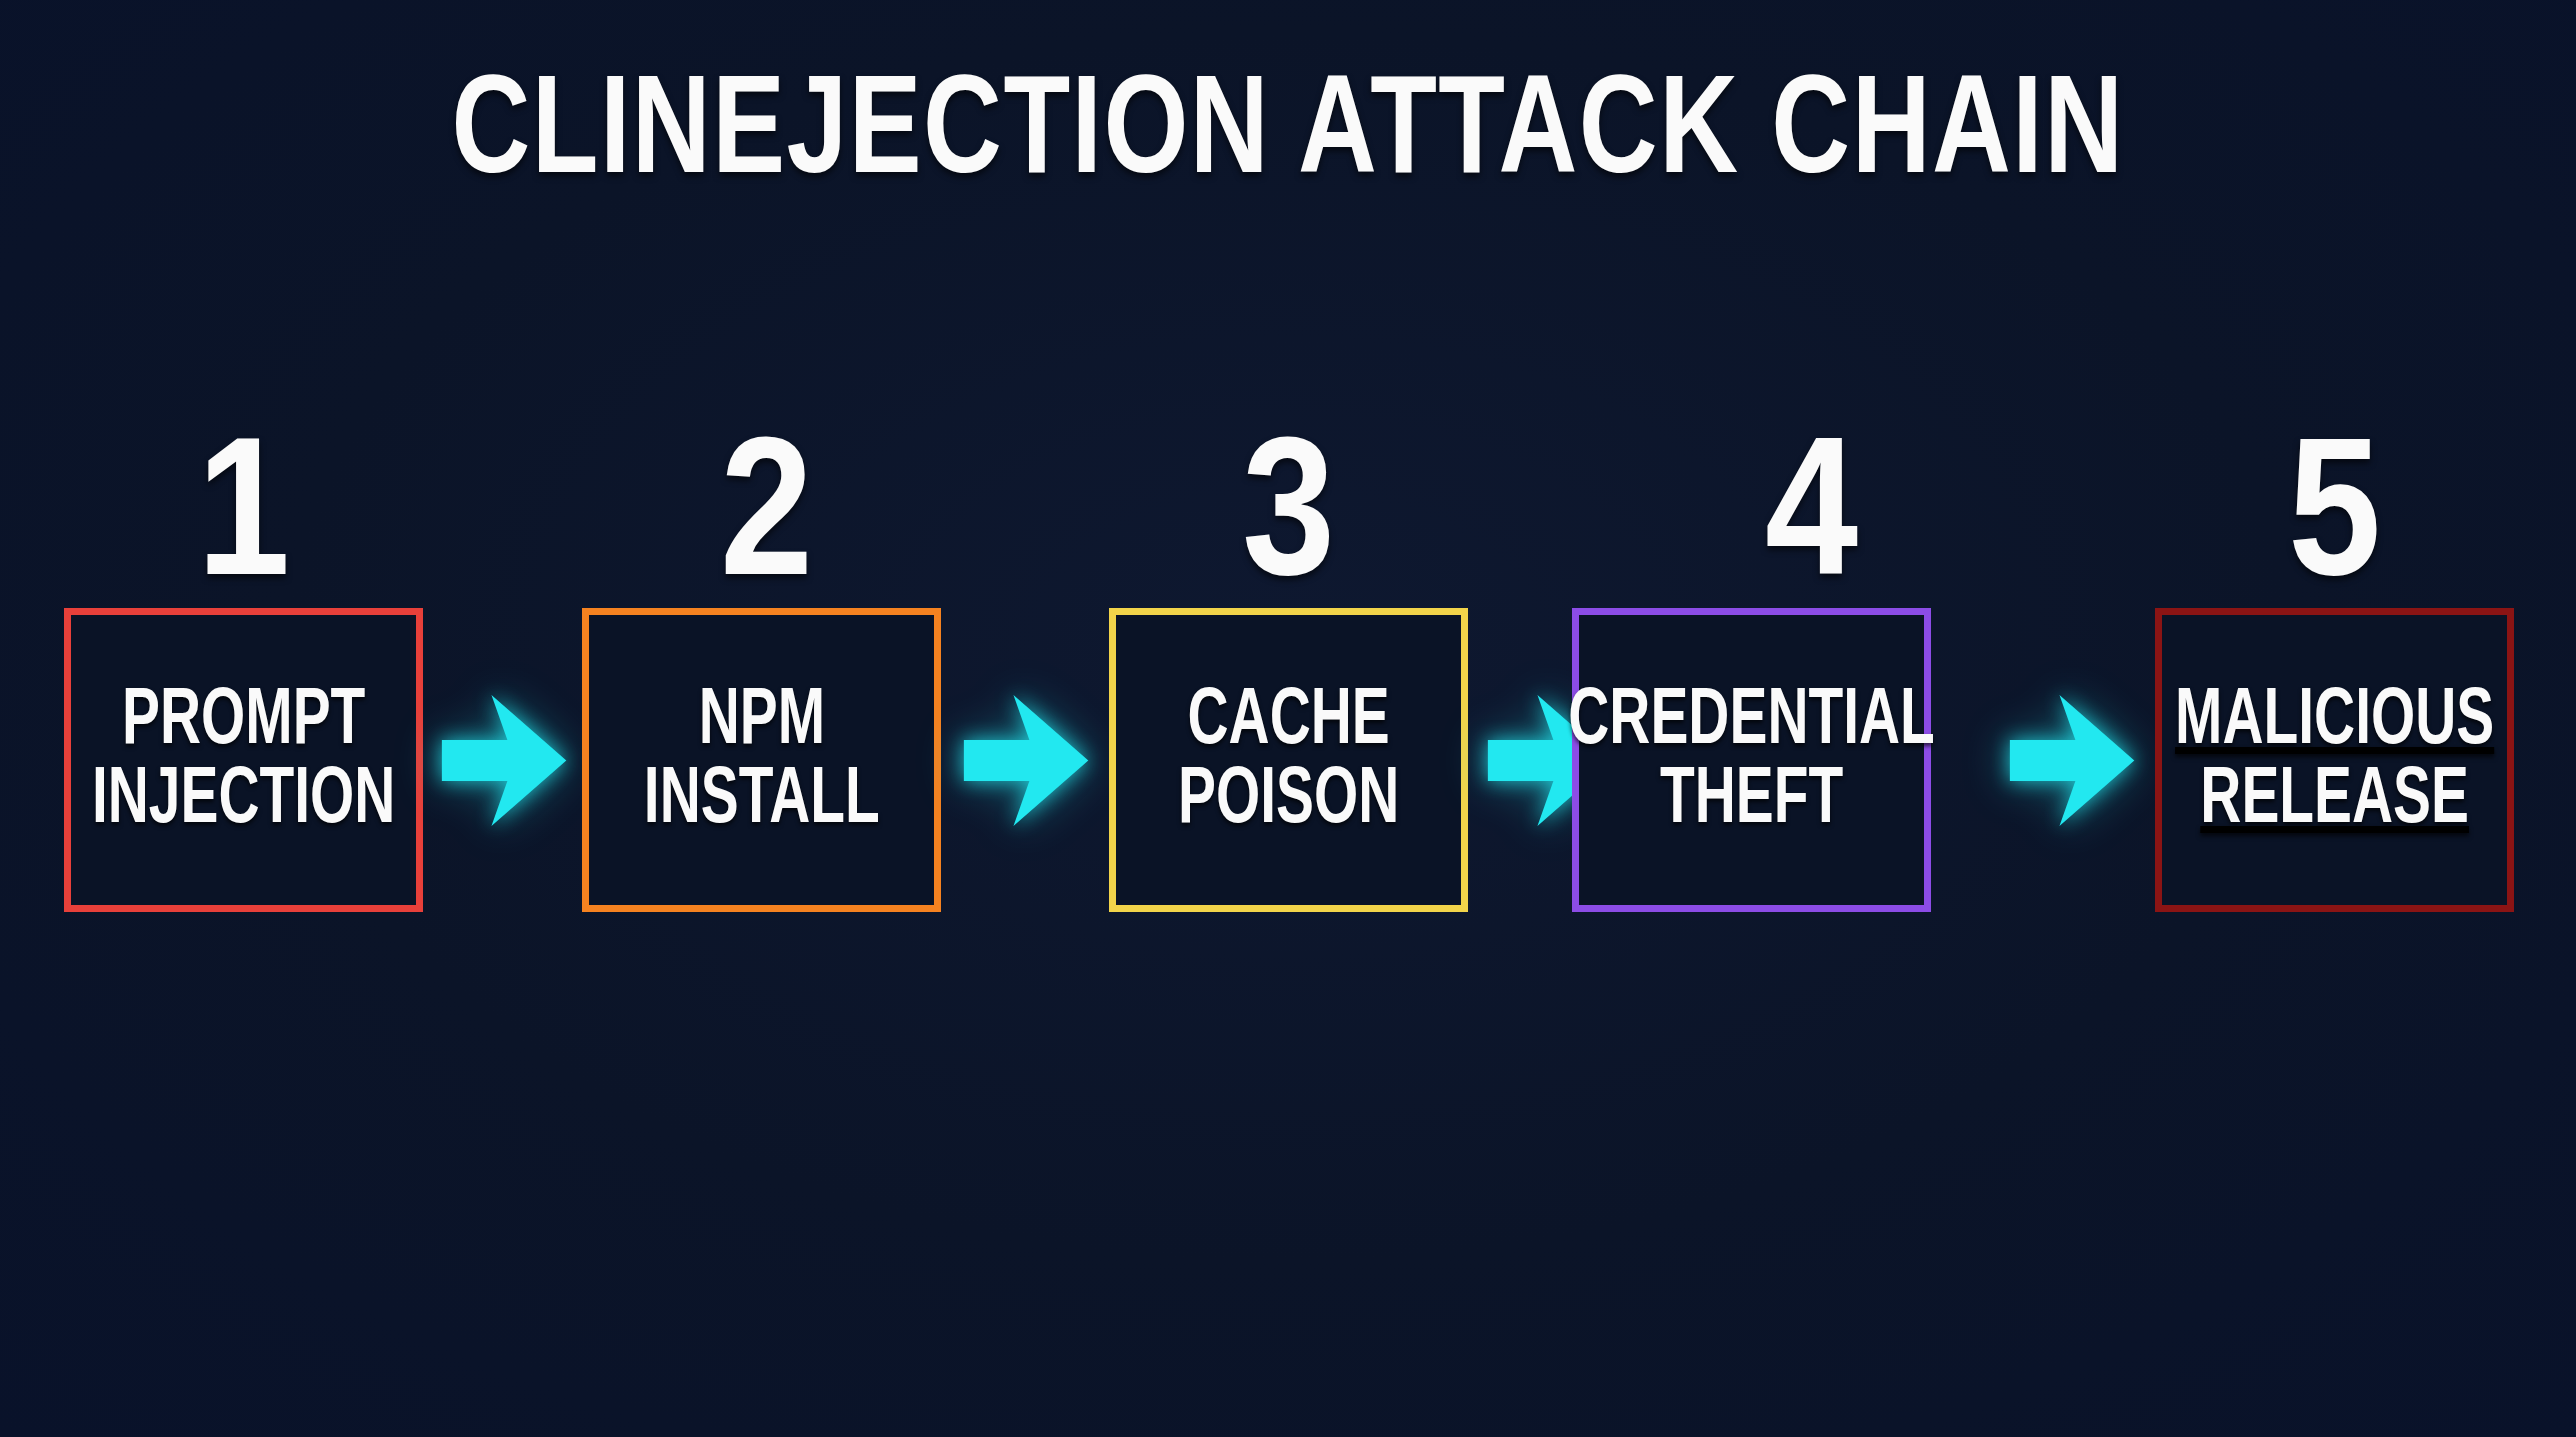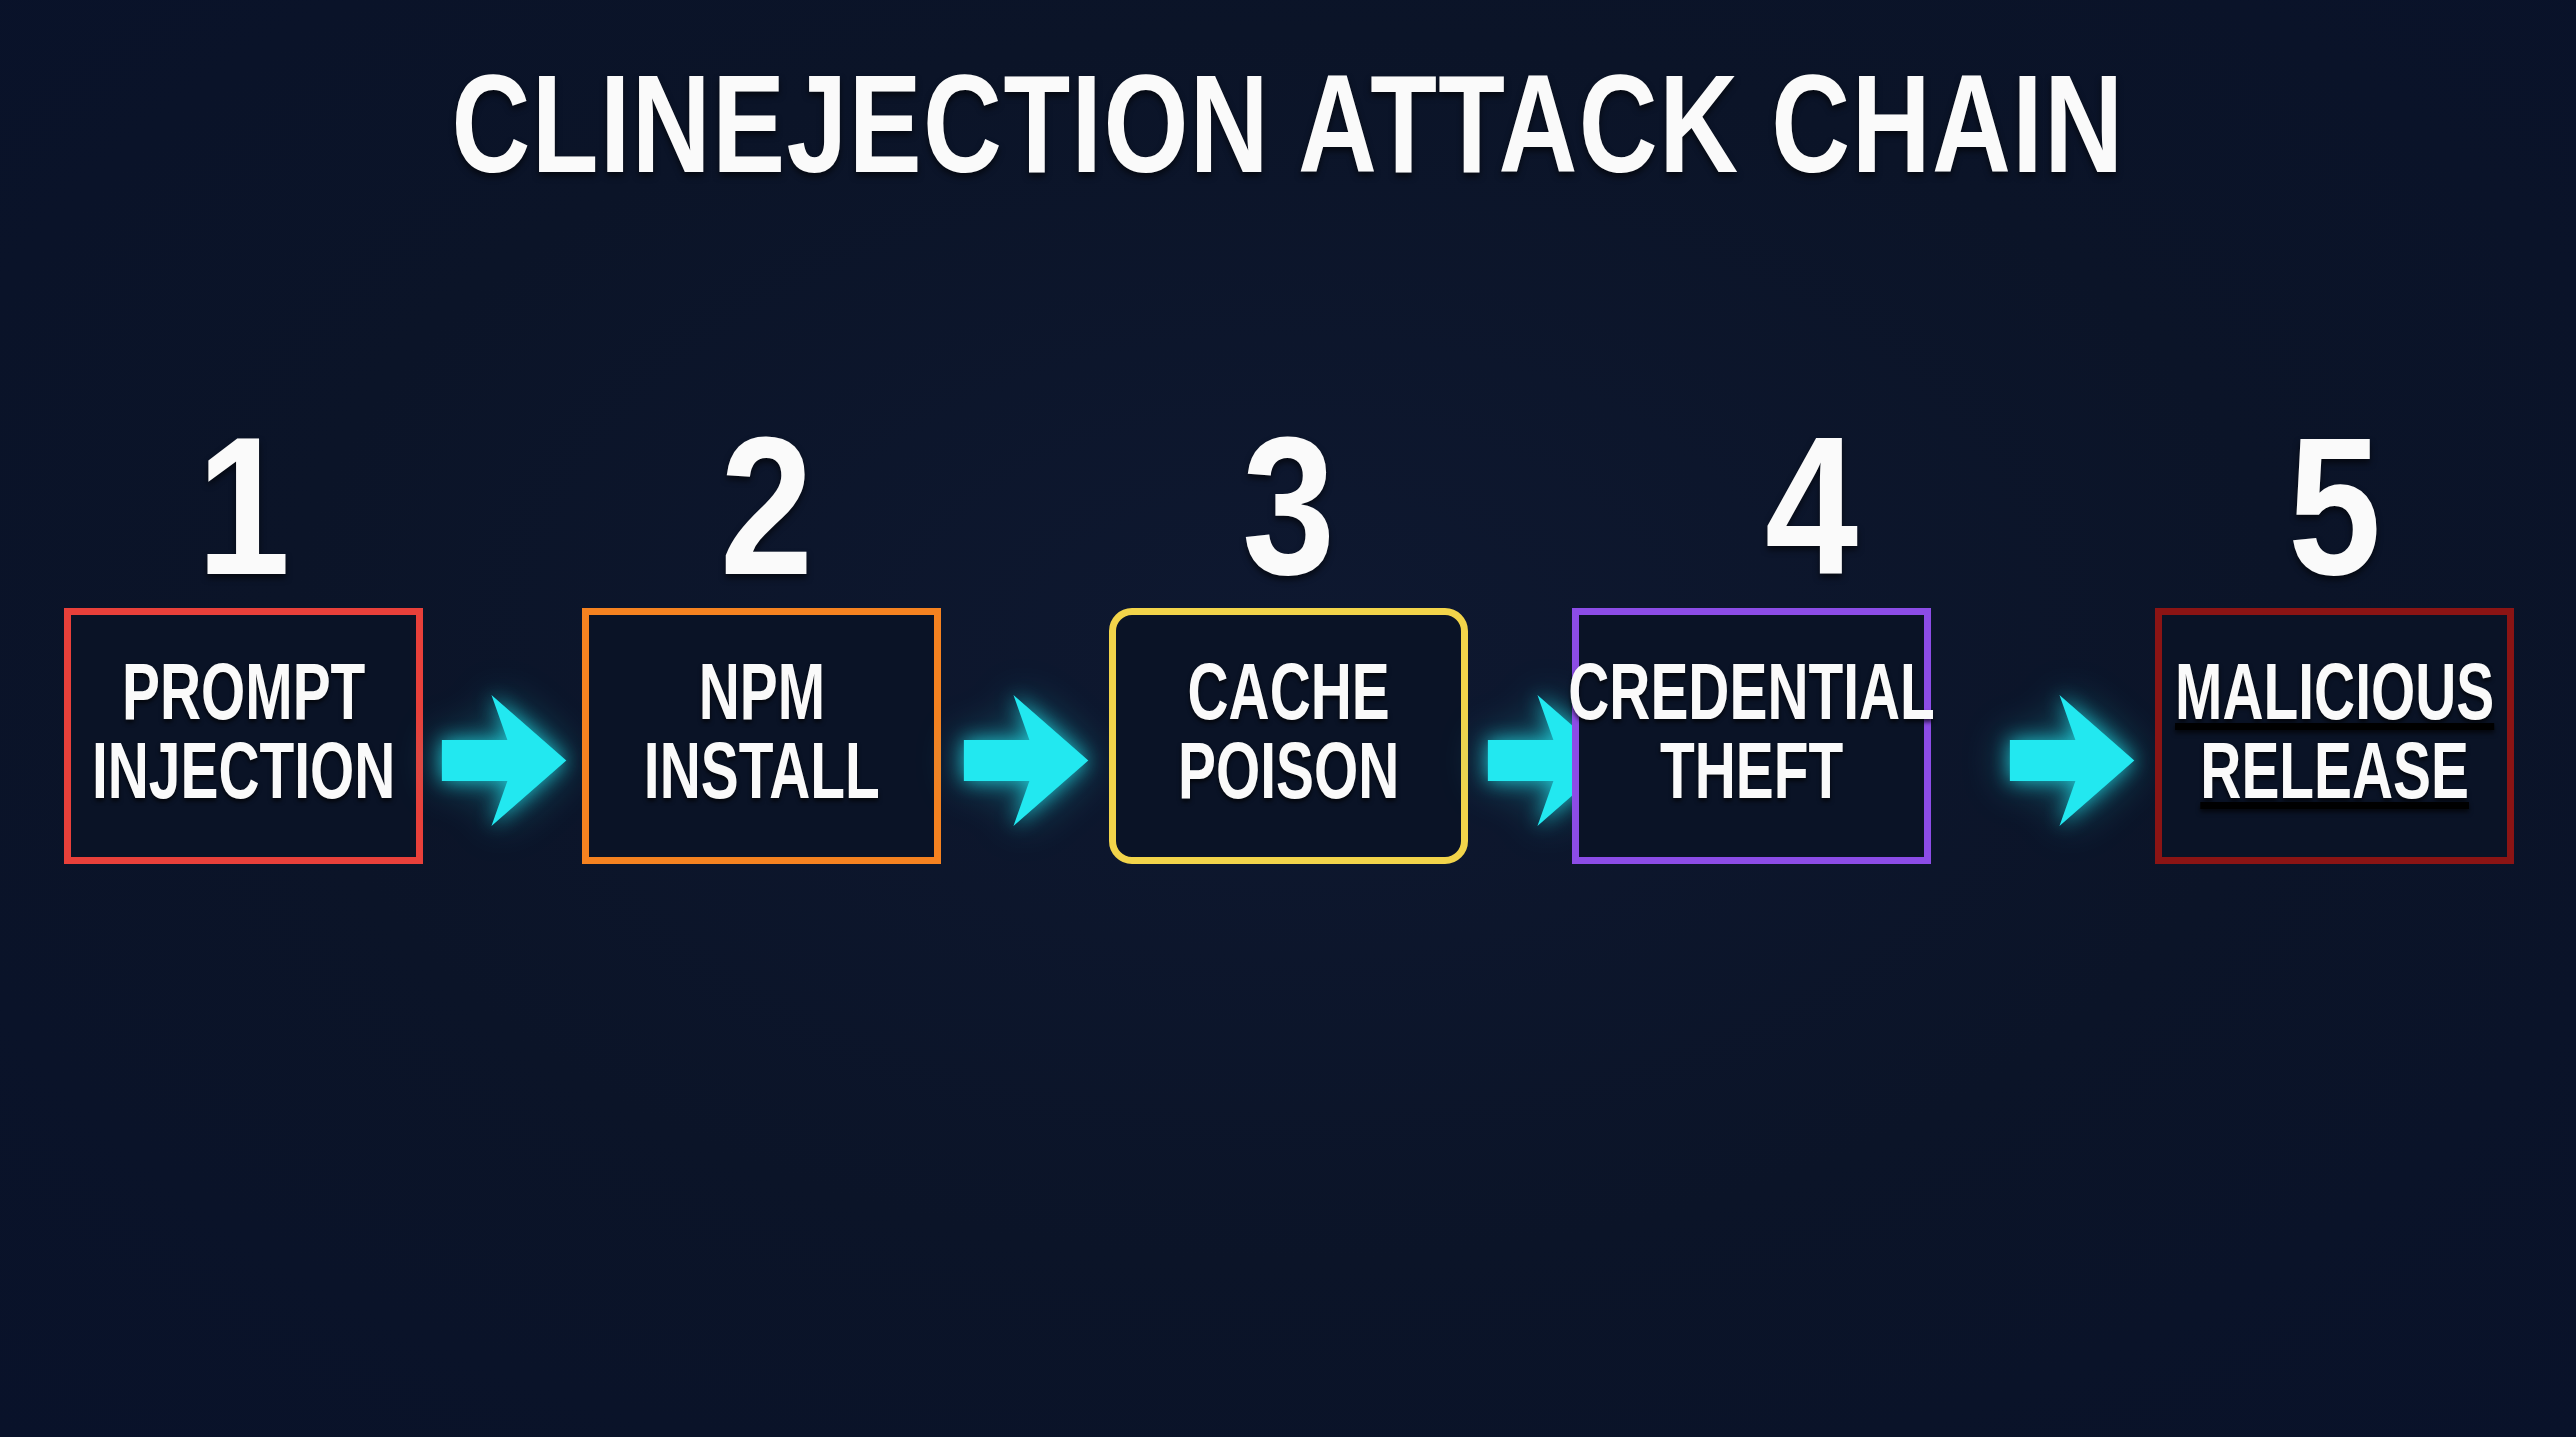--- a/index.html
+++ b/index.html
@@ -41,21 +41,21 @@
       font-weight: 700;
       font-size: 197px;
       line-height: 178px;
       transform: scaleX(0.85);
       text-shadow: 0 3.7px 7.5px rgba(0,0,0,0.6);
     }
     .step-box {
       position: absolute;
       top: 608px;
       width: 359px;
-      height: 256px;
+      height: 304px;
       box-sizing: border-box;
       border: 7.5px solid #e8403a;
       background: #0a1326;
       display: flex;
       align-items: center;
       justify-content: center;
     }
     .step-label {
       color: #fafafa;
       font-family: "Liberation Sans", sans-serif;
@@ -100,21 +100,21 @@
 INSTALL</div>
 </div>
 
 <div class="arrow" style="left:962px;">
   <svg width="131" height="131" viewBox="0 0 140 140">
       <polygon points="2,48 72,48 55,0 135,70 55,140 72,92 2,92" fill="#22e8f0"></polygon>
     </svg>
 </div>
 
 <div class="step-number" style="left:1109px;">3</div>
-<div class="step-box" style="left:1109px; border-color:#f2d44a;border-radius:23px;">
+<div class="step-box" style="left:1109px; border-color:#f2d44a;">
   <div class="step-label">CACHE
 POISON</div>
 </div>
 
 <div class="arrow" style="left:1486px;">
   <svg width="131" height="131" viewBox="0 0 140 140">
       <polygon points="2,48 72,48 55,0 135,70 55,140 72,92 2,92" fill="#22e8f0"></polygon>
     </svg>
 </div>
 

